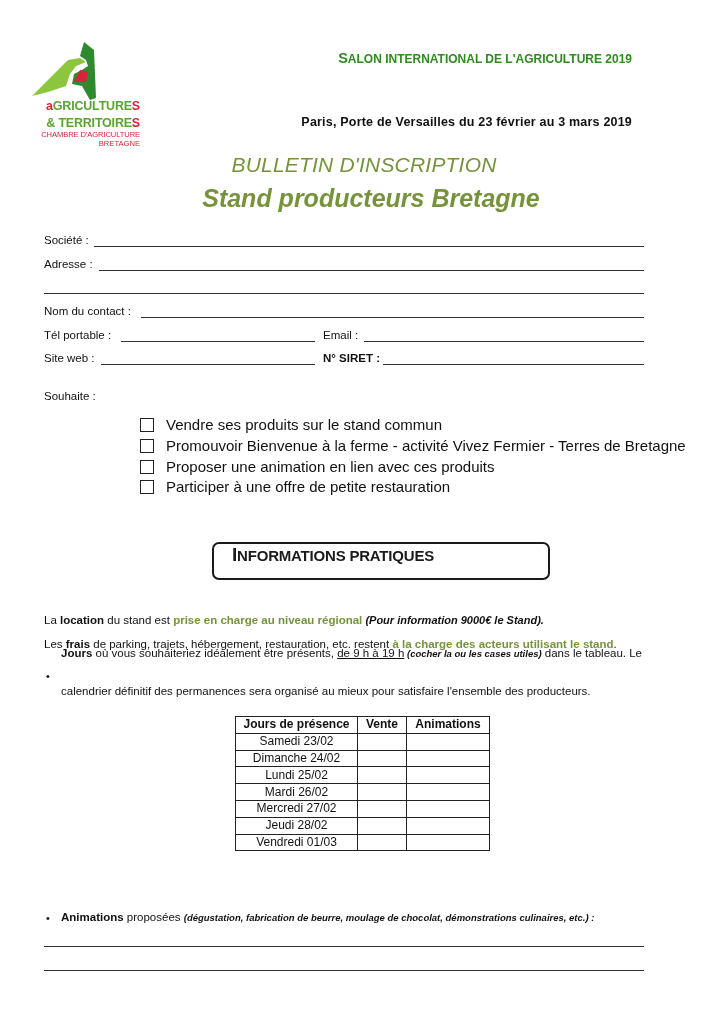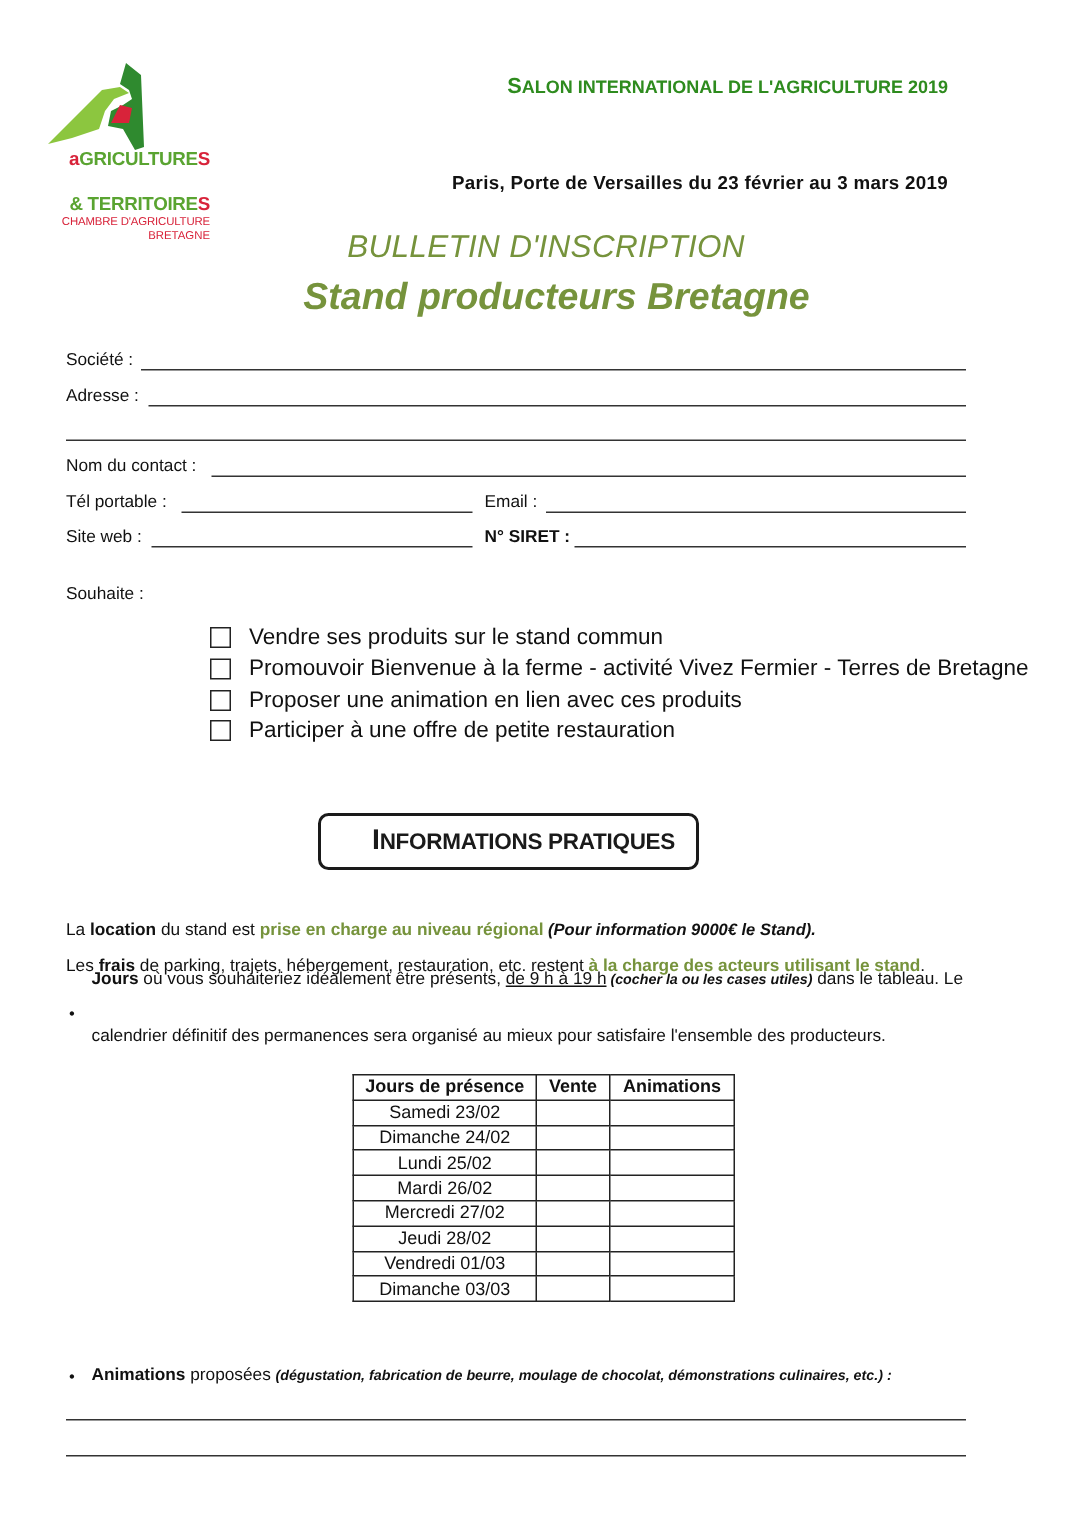--- a/index.html
+++ b/index.html
@@ -5,21 +5,21 @@
   html, body { margin: 0; padding: 0; background: #ffffff; }
   body { width: 724px; height: 1024px; position: relative; overflow: hidden;
          font-family: "Liberation Sans", sans-serif; color: #111; }
   .abs { position: absolute; }
 
   
   .logo { left: 28px; top: 40px; width: 110px; height: 112px; }
   .logo-text { position: absolute; left: 0; top: 60px; width: 112px; text-align: right; line-height: 1; }
   .logo-l1 { font-size: 12.5px; font-weight: bold; color: #5aa431; letter-spacing: -0.2px; }
   .logo-l1 .red { color: #d8233a; }
-  .logo-l2 { font-size: 12.5px; font-weight: bold; color: #5aa431; letter-spacing: -0.2px; margin-top: 17px; }
+  .logo-l2 { font-size: 12.5px; font-weight: bold; color: #5aa431; letter-spacing: -0.2px; margin-top: 4px; }
   .logo-l2 .red { color: #d8233a; }
   .logo-l3 { font-size: 7.6px; color: #d8233a; margin-top: 2px; letter-spacing: -0.1px; }
   .logo-l4 { font-size: 7.6px; color: #d8233a; margin-top: 1px; }
 
   
   .salon { right: 92px; top: 50px; font-size: 14.5px; font-weight: bold; color: #2e8b1e; text-align: right; white-space: nowrap; }
   .salon .small { font-size: 12px; }
   .paris { right: 92px; top: 68px; font-size: 12.5px; font-weight: bold; color: #111; text-align: right; white-space: nowrap; letter-spacing: 0.2px; margin-top: 47px; }
 
   .bulletin { left: 0; width: 724px; top: 153px; text-align: center; font-size: 21px; font-style: italic; color: #76933c; letter-spacing: 0.2px; padding-left: 4px; box-sizing: border-box; }
@@ -28,21 +28,21 @@
   
   .frow { font-size: 11.5px; color: #111; }
   .fline { position: absolute; height: 0; border-bottom: 1.4px solid #333; }
 
   
   .souhaite { left: 44px; top: 390px; font-size: 11.5px; }
   .opt { left: 96px; font-size: 15px; display: flex; align-items: center; white-space: nowrap; margin-left: 44px; }
   .cb { width: 12px; height: 12px; border: 1.3px solid #222; margin-right: 12px; background: #fff; flex: none; }
 
   
-  .info-box { left: 212px; top: 542px; width: 254px; height: 38px; border: 2.5px solid #1a1a1a; border-radius: 7px; box-sizing: border-box; display: flex; align-items: center; padding-left: 34px; }
+  .info-box { left: 212px; top: 542px; width: 338px; height: 38px; border: 2.5px solid #1a1a1a; border-radius: 7px; box-sizing: border-box; display: flex; align-items: flex-start; padding-left: 18px; }
   .info-title { font-size: 19px; font-weight: bold; color: #1a1a1a; letter-spacing: -0.2px; }
   .info-title .sc { font-size: 15px; }
 
   .p { font-size: 11.5px; color: #111; white-space: nowrap; }
   .g { color: #76933c; font-weight: bold; }
   .b { font-weight: bold; }
   .i { font-style: italic; }
   .si { font-style: italic; font-size: 9.5px; font-weight: bold; }
   .u { text-decoration: underline; }
   .bullet { position: absolute; left: 46px; font-size: 11px; }
@@ -165,24 +165,19 @@
     <tr>
         <td>Jeudi 28/02</td>
         <td></td>
         <td></td>
       </tr>
     <tr>
         <td>Vendredi 01/03</td>
         <td></td>
         <td></td>
       </tr>
-    <tr>
-        <td>Dimanche 03/03</td>
-        <td></td>
-        <td></td>
-      </tr>
   </tbody>
 </table>
 
 <span class="bullet" style="top:912px;">•</span>
 <div class="abs p" style="left:61px;top:911px;"><span class="b">Animations</span><span> proposées </span><span class="si">(dégustation, fabrication de beurre, moulage de chocolat, démonstrations culinaires, etc.) :</span></div>
 <div class="fline" style="left:44px;top:946px;width:600px;"></div>
 <div class="fline" style="left:44px;top:970px;width:600px;"></div>
 
 </body></html>

